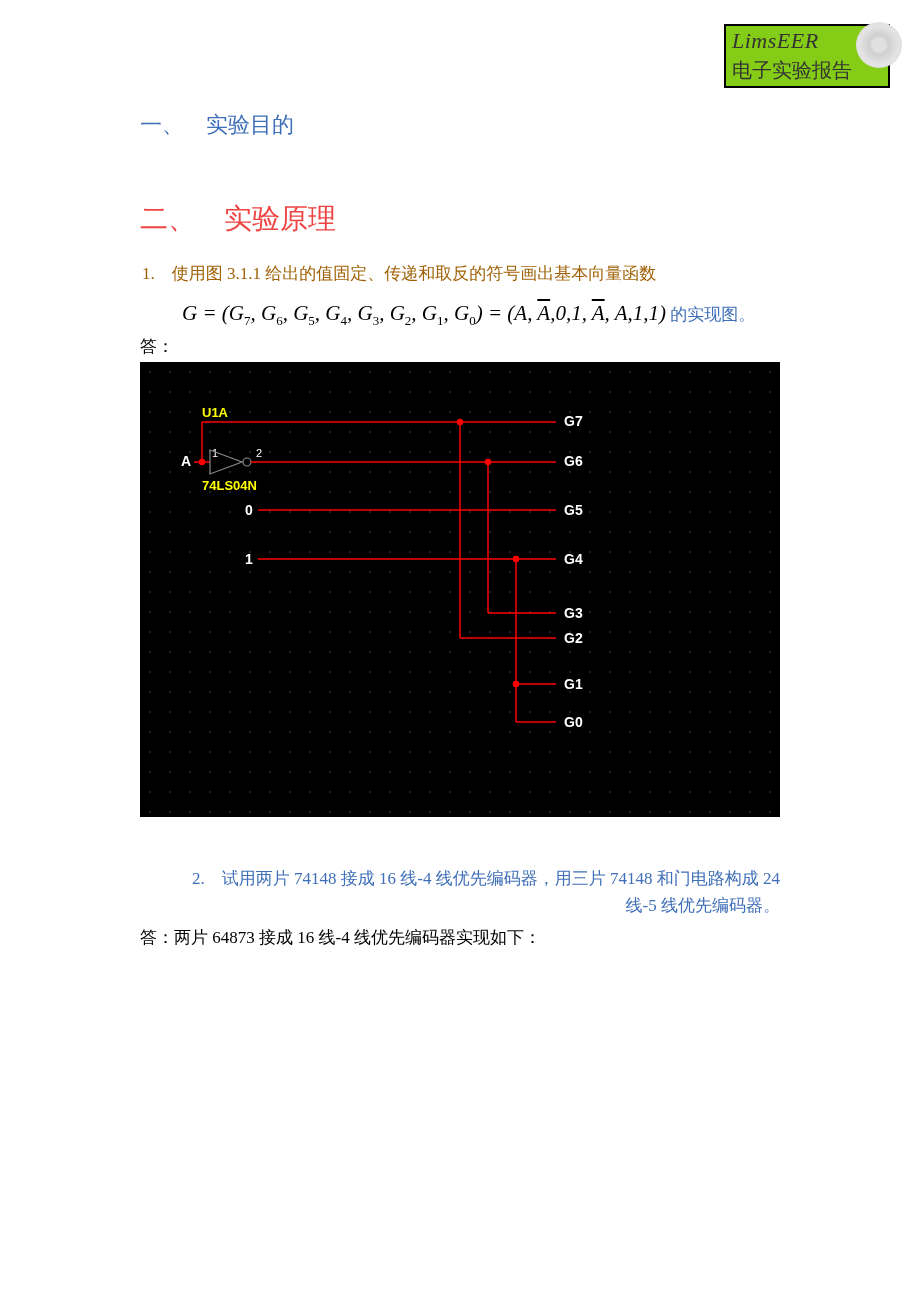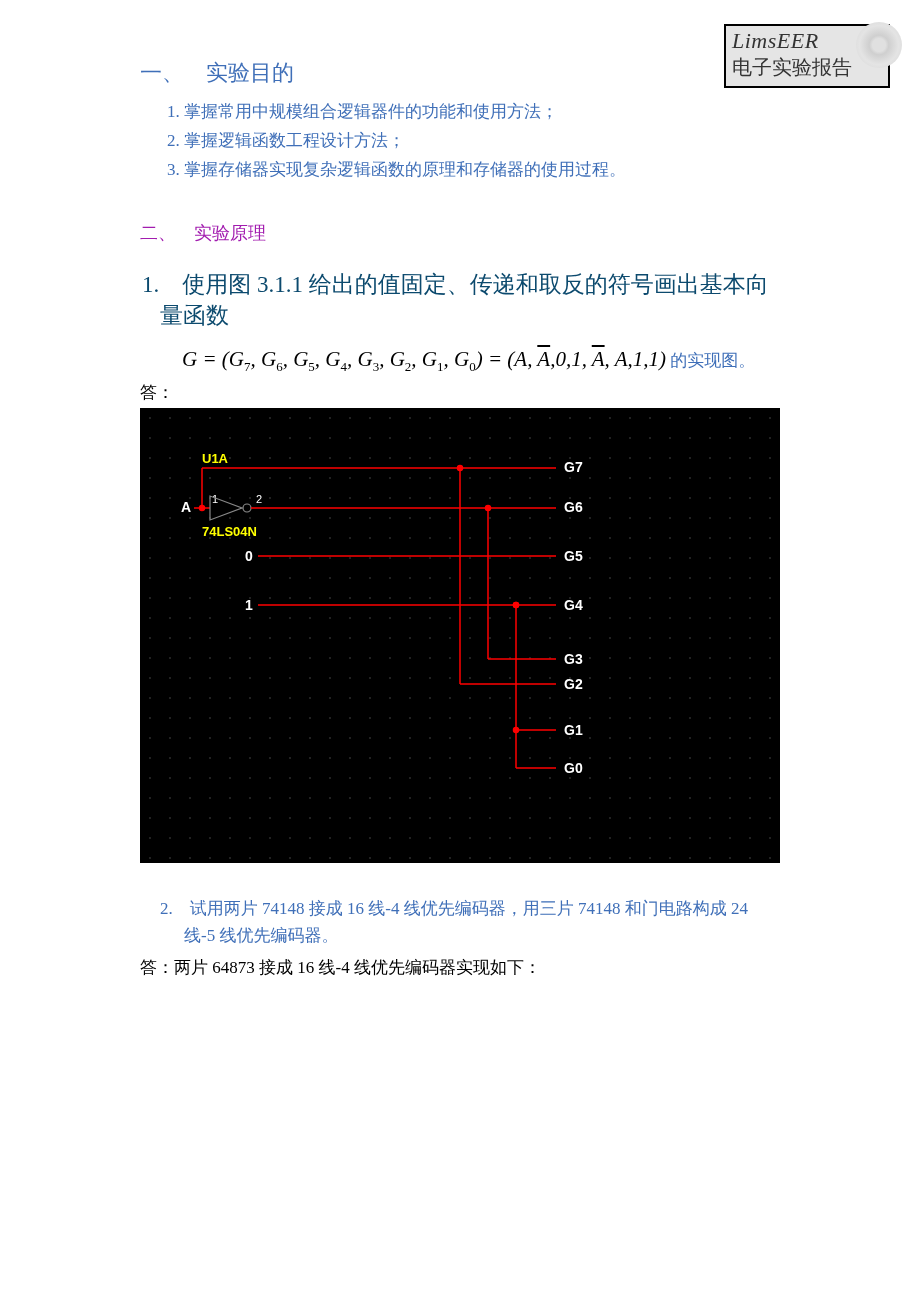--- a/index.html
+++ b/index.html
@@ -1,55 +1,50 @@
 <!DOCTYPE html>
 <html><head>
 <meta charset="utf-8">
 <style>
 body { margin:0; padding:0; background:#fff; font-family:"SimSun","Microsoft YaHei",serif; width:920px; color:#000; }
 .page { padding:20px 140px 40px 140px; position:relative; }
-.logo { position:absolute; right:30px; top:24px; width:166px; height:64px; border:2px solid #000; background:#e5e5e5; padding:2px 6px; box-sizing:border-box; display:flex; flex-direction:column; justify-content:flex-start; }
+.logo { position:absolute; right:30px; top:24px; width:166px; height:64px; border:2px solid #000; background:#84cc16; padding:2px 6px; box-sizing:border-box; display:flex; flex-direction:column; justify-content:space-between; }
 .logo-en { font-family:"Georgia","Times New Roman",serif; font-style:italic; font-size:22px; letter-spacing:0.5px; color:#333; position:relative; }
 .logo-cn { font-family:"SimHei","Microsoft YaHei",sans-serif; font-size:20px; color:#333; }
 .disc { position:absolute; right:-14px; top:-4px; width:46px; height:46px; border-radius:50%; background:radial-gradient(circle at 50% 50%, #e0e0e0 20%, #cfcfcf 30%, #e4e4e4 60%, #d8d8d8 90%); }
-.heading { color:#3f6fb8; font-size:22px; margin-top:38px; margin-bottom:12px; }
-.heading2 { color:#a21caf; font-size:18px; margin-top:40px; margin-bottom:24px; }
+.heading { color:#3f6fb8; font-size:22px; margin-top:90px; margin-bottom:12px; }
+.heading2 { color:#ef4444; font-size:28px; margin-top:60px; margin-bottom:24px; }
 ol.obj-list { color:#3f6fb8; font-size:17px; padding-left:44px; margin:0 0 36px 0; }
 ol.obj-list li { margin-bottom:6px; }
 .blue { color:#3f6fb8; font-size:17px; margin-top:36px; }
-.q1 { color:#0c4a6e; font-size:23px; padding-left:20px; text-indent:-18px; margin-top:13px; }
+.q1 { color:#a16207; font-size:17px; padding-left:20px; text-indent:-18px; margin-top:13px; }
 .formula { font-family:"Times New Roman",serif; font-style:italic; font-size:21px; margin:16px 0 4px 42px; color:#000; }
 .formula sub { font-style:normal; font-size:13px; }
 .formula .trail { color:#3f6fb8; font-style:normal; font-family:"SimSun",serif; font-size:17px;text-align:right; }
 .overline { text-decoration:overline; }
 .ans { font-size:17px; margin:6px 0 4px 0; }
 .circuit { width:640px; height:455px; background:#000; }
-.q2 { color:#3f6fb8; font-size:17px; padding-left:44px; text-indent:-24px; margin-top:28px; line-height:1.6; }
+.q2 { color:#3f6fb8; font-size:17px; padding-left:44px; text-indent:-24px; margin-top:44px; line-height:1.6;text-align:right; }
 .ans2 { font-size:17px; margin-top:6px; }
 
 .svg-label { fill:#fff; font-family:"Arial",sans-serif; font-size:14px; font-weight:bold; }
 .svg-label-sm { fill:#fff; font-family:"Arial",sans-serif; font-size:11px; }
 .svg-yellow { fill:#ffff00; font-family:"Arial",sans-serif; font-size:13px; font-weight:bold; }
 </style>
 </head>
 <body>
 
 <div class="page">
   <div class="logo">
     <div class="disc"></div>
     <div class="logo-en">LimsEER</div>
     <div class="logo-cn">电子实验报告</div>
   </div>
 
   <div class="heading">一、　实验目的</div>
-  <ol class="obj-list">
-    <li>掌握常用中规模组合逻辑器件的功能和使用方法；</li>
-    <li>掌握逻辑函数工程设计方法；</li>
-    <li>掌握存储器实现复杂逻辑函数的原理和存储器的使用过程。</li>
-  </ol>
 
   <div class="heading2">二、　实验原理</div>
 
   <div class="q1">1.　使用图 3.1.1 给出的值固定、传递和取反的符号画出基本向量函数</div>
   <div class="formula">
     G = (G<sub>7</sub>, G<sub>6</sub>, G<sub>5</sub>, G<sub>4</sub>, G<sub>3</sub>, G<sub>2</sub>, G<sub>1</sub>, G<sub>0</sub>) = (A, <span class="overline">A</span>,0,1, <span class="overline">A</span>, A,1,1)<span class="trail"> 的实现图。</span>
   </div>
   <div class="ans">答：</div>
 
   <svg class="circuit" viewBox="0 0 640 455">

